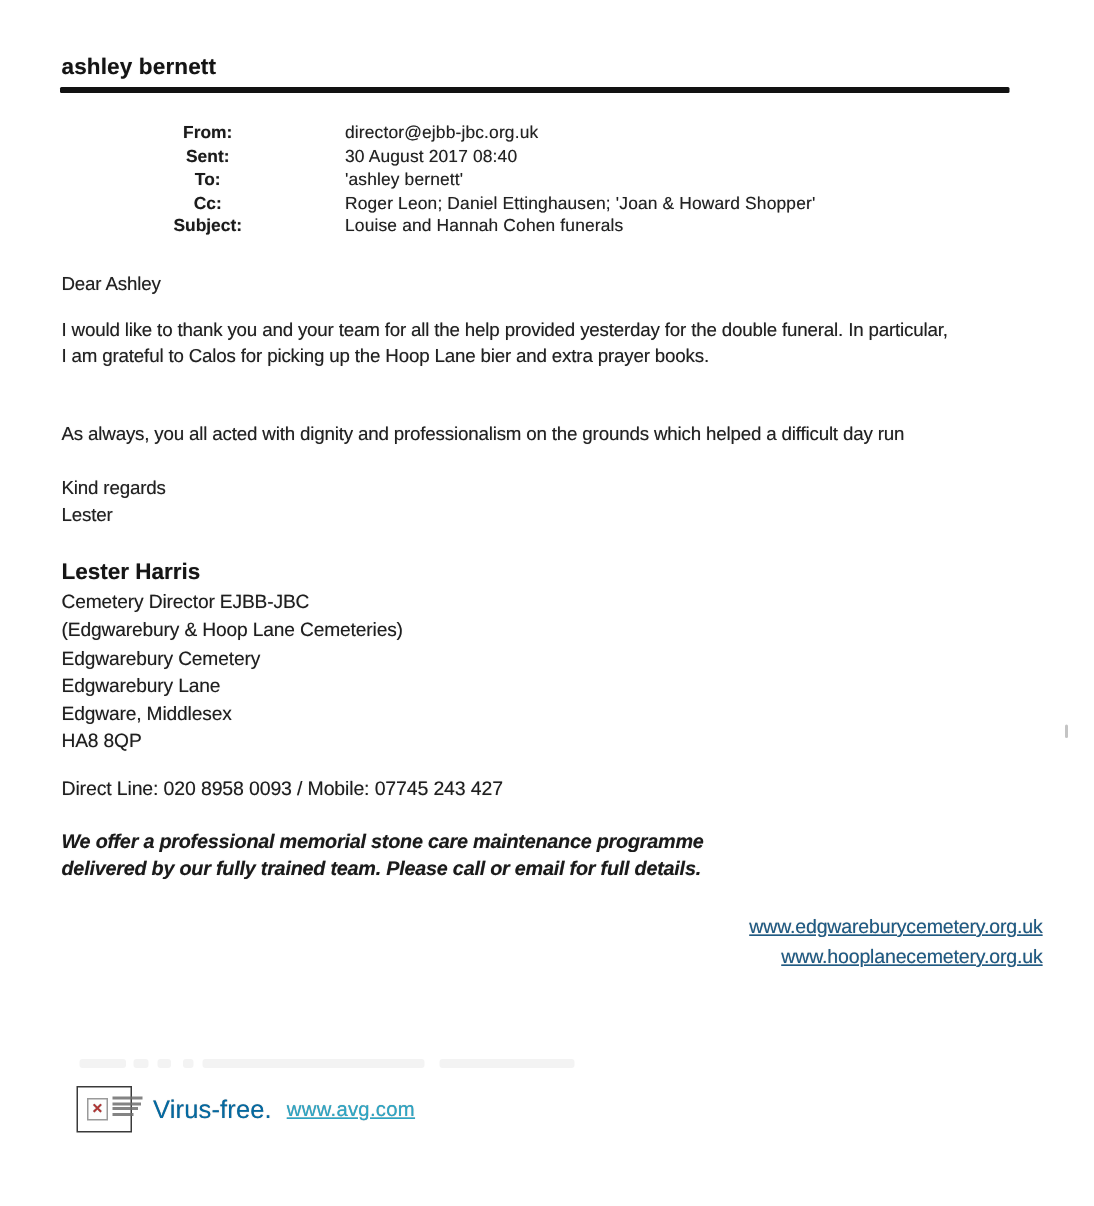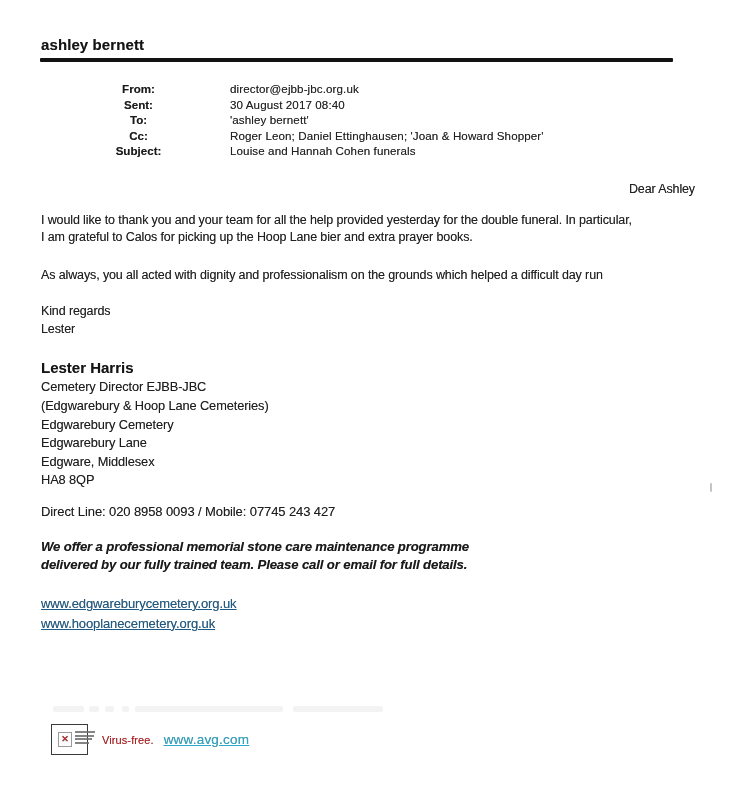--- a/index.html
+++ b/index.html
@@ -49,23 +49,23 @@
     text-align: center;
   }
   .field-value {
     color: #222222;
     letter-spacing: 0.1px;
   }
 
   .body-text { font-size: 12.5px; letter-spacing: -0.12px; color: #212121; }
   .line { white-space: nowrap; line-height: 17.5px; }
 
-  .greeting { margin-top: 24px; text-align: right; }
+  .greeting { margin-top: 24px; }
   .para-1 { margin-top: 13px; }
-  .para-2 { margin-top: 20px; }
+  .para-2 { margin-top: 34px; }
   .closing { margin-top: 19px; }
 
   .sig-name {
     margin-top: 20px;
     font-size: 15px;
     font-weight: bold;
     color: #151515;
     line-height: 19px;
   }
   .sig-block { margin-top: 1px; font-size: 12.8px; letter-spacing: -0.1px; }
@@ -81,21 +81,21 @@
   .tagline {
     margin-top: 18px;
     font-size: 13.2px;
     font-weight: bold;
     font-style: italic;
     letter-spacing: -0.15px;
     color: #1a1a1a;
   }
   .tagline .line { line-height: 18.5px; }
 
-  .site-links { margin-top: 19px; font-size: 13px; }
+  .site-links { margin-top: 19px; font-size: 13px; text-align: right; }
   .site-links a {
     display: inline-block;
     color: #1d5b86;
     text-decoration: underline;
     line-height: 20px;
     letter-spacing: -0.1px;
   }
 
   
   .scan-artifact {
@@ -171,22 +171,22 @@
     margin-bottom: 1.5px;
     background: #6e6e6e;
     opacity: 0.85;
   }
   .broken-img .alt-lines i:nth-child(2) { width: 19px; }
   .broken-img .alt-lines i:nth-child(3) { width: 17px; }
   .broken-img .alt-lines i:nth-child(4) { width: 14px; }
 
   .virus-text {
     margin-left: 14px;
-    font-size: 11px;
-    color: #b91c1c;
+    font-size: 17px;
+    color: #0369a1;
     letter-spacing: 0.1px;
   }
   .avg-link {
     margin-left: 10px;
     font-size: 13.5px;
     color: #2aa7c7;
     text-decoration: underline;
     letter-spacing: 0.2px;
   }
 </style>

